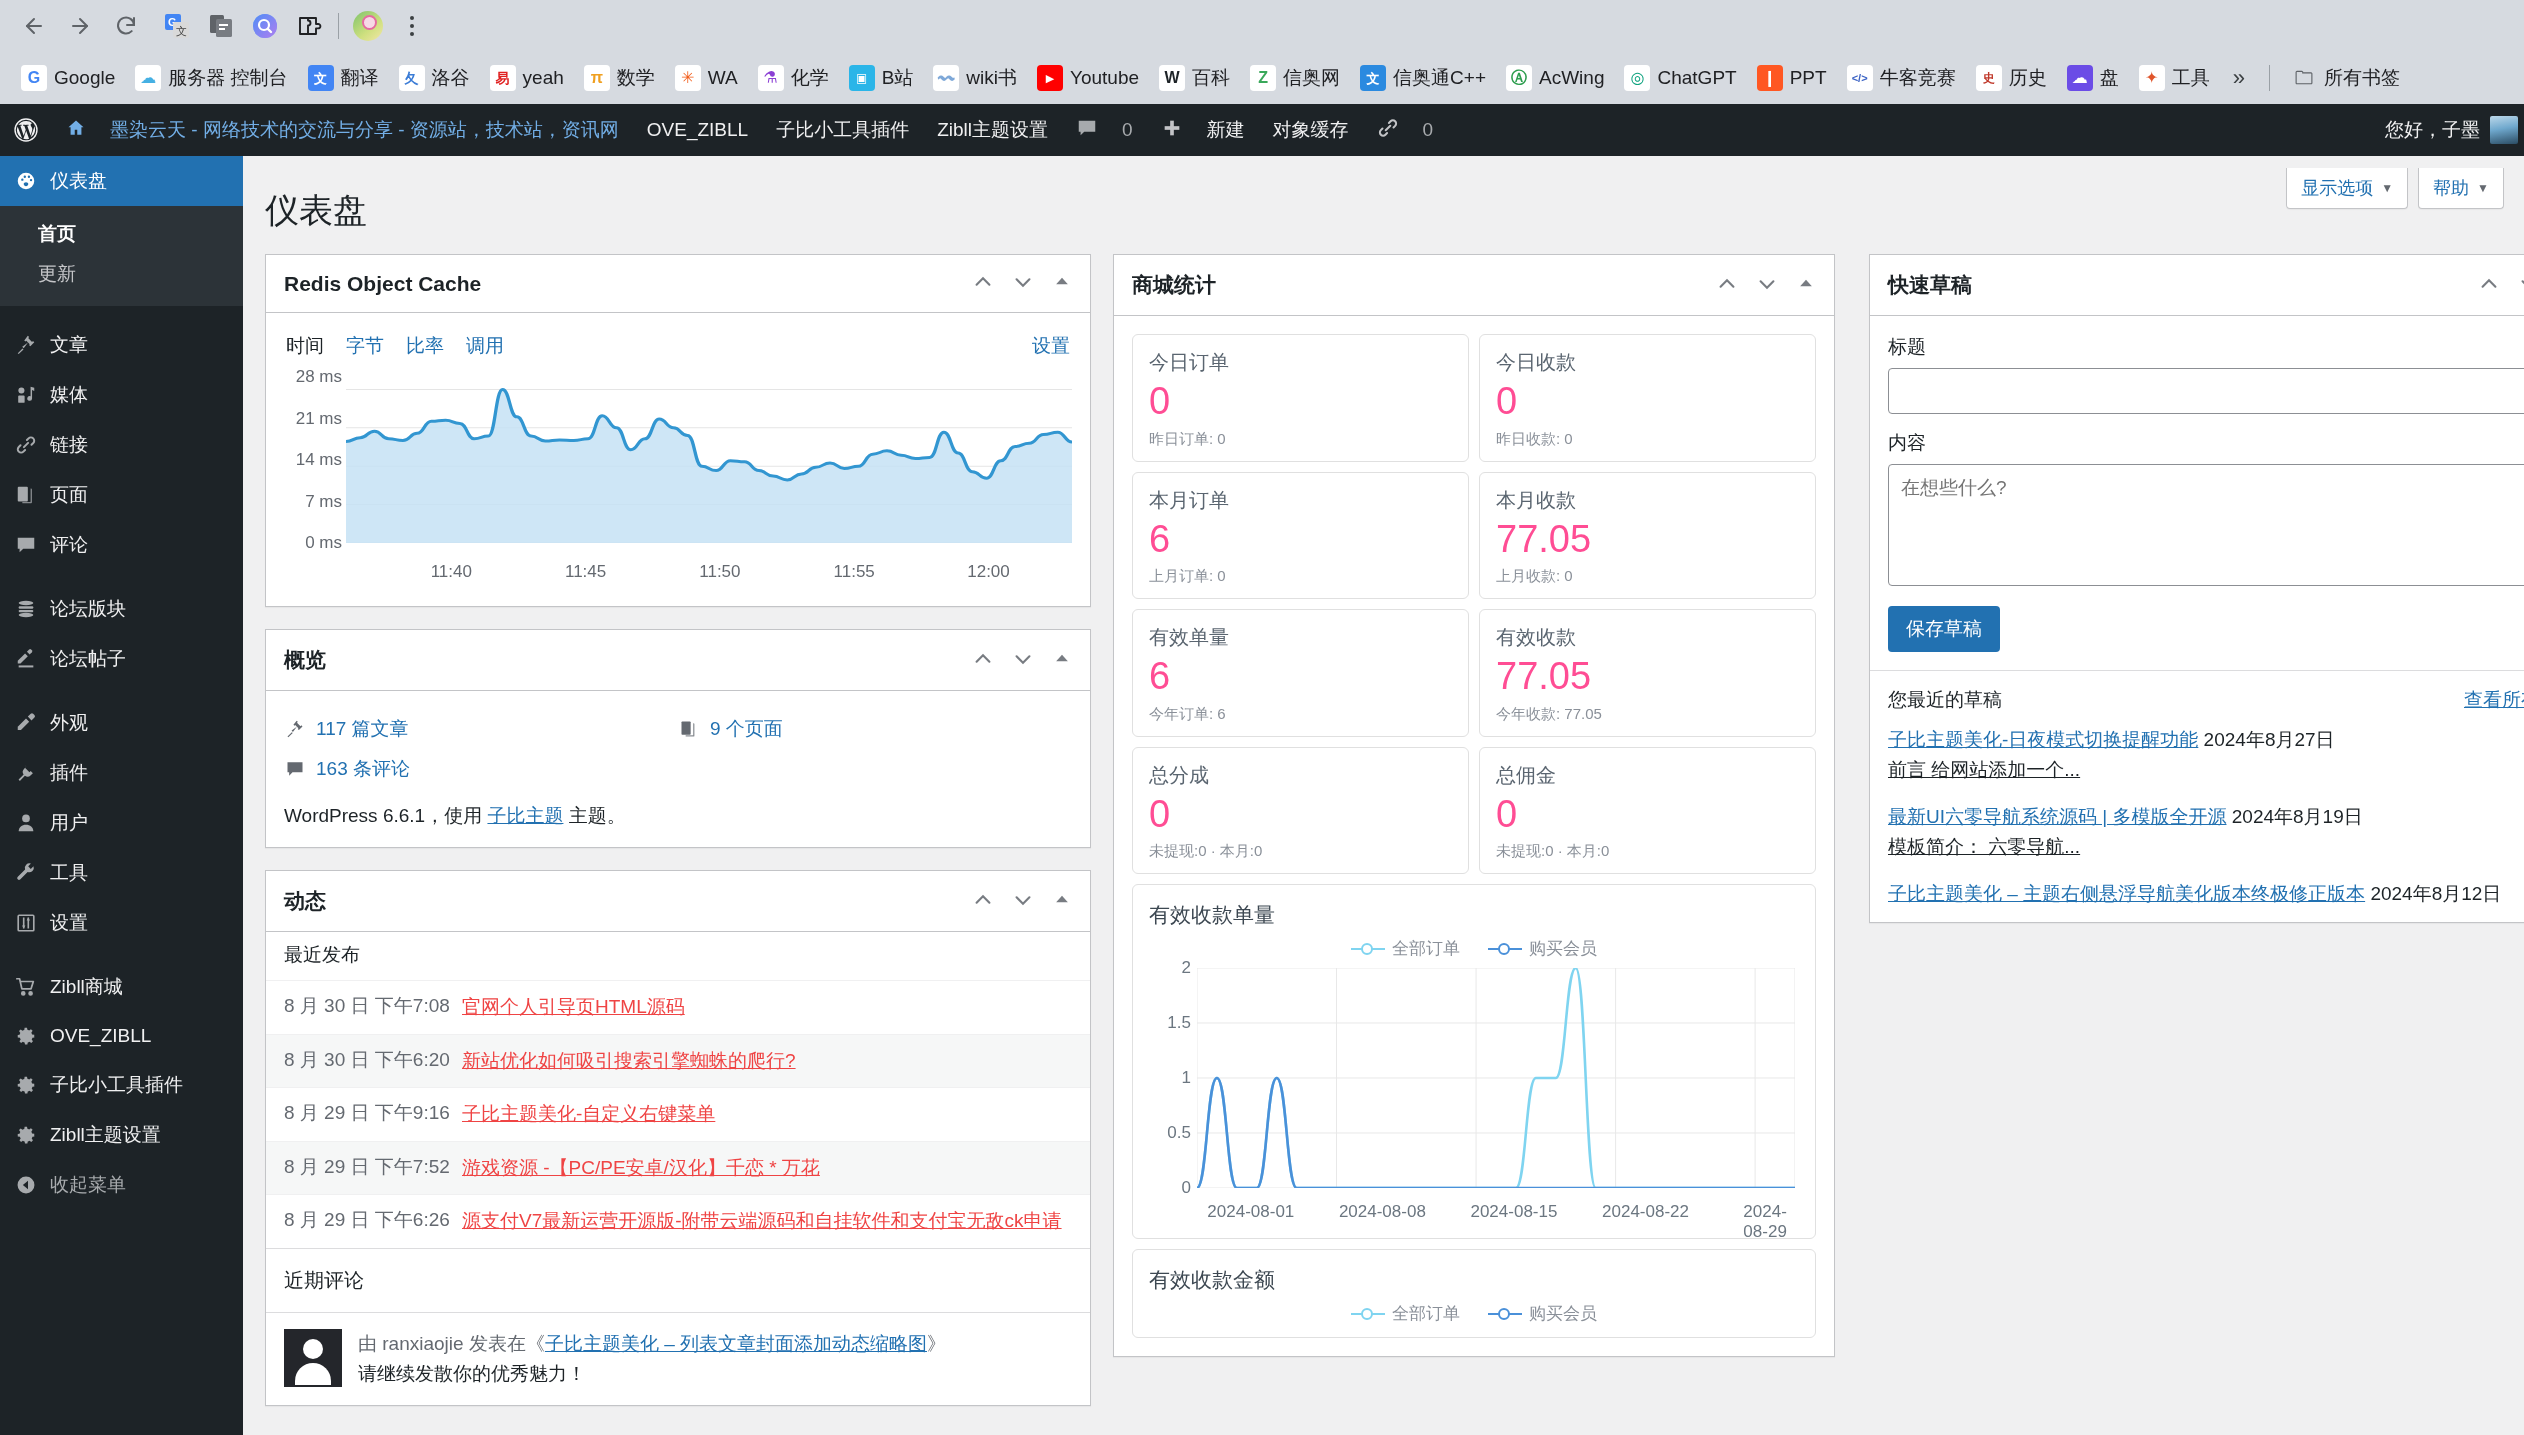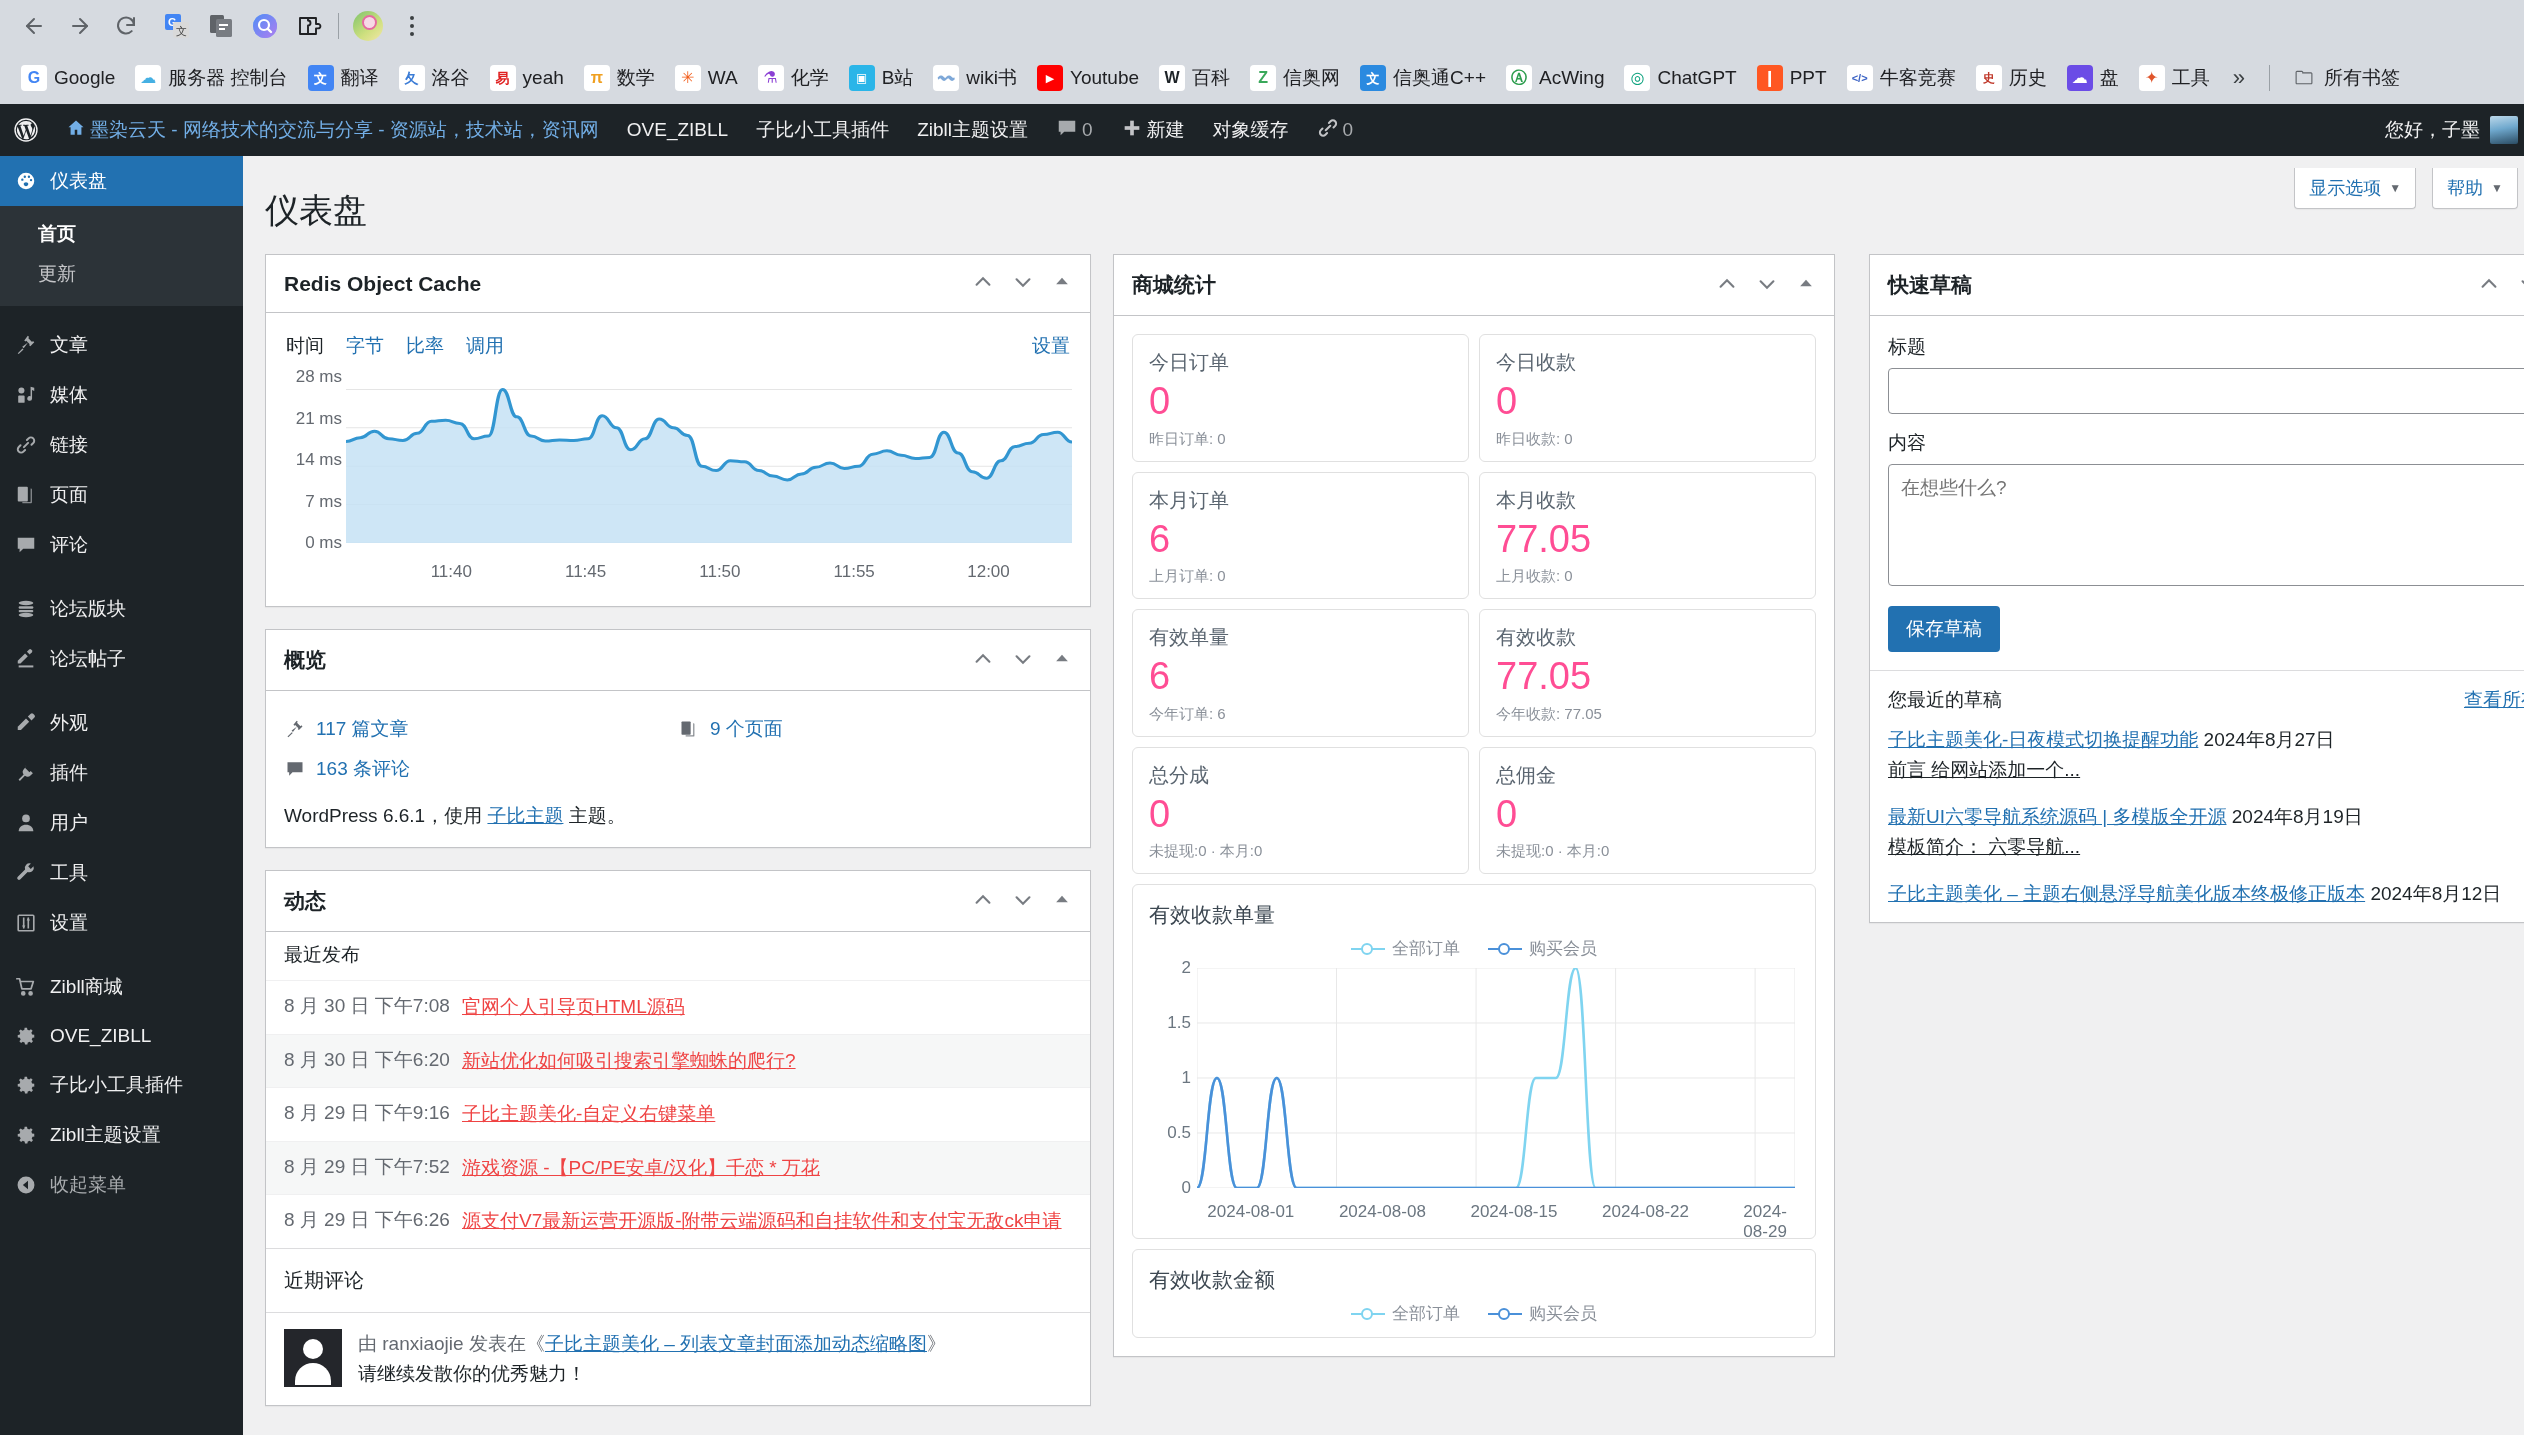--- a/index.html
+++ b/index.html
@@ -54,21 +54,21 @@
     font-size: 16px; font-weight: bold; color: #fff; line-height: 1;
   }
   .bm-overflow { font-size: 22px; color: #3c4043; padding: 4px 12px; }
   .bm-sep { width: 1px; height: 26px; background: #9aa0a6; margin: 0 10px; }
 
   
   .wp-adminbar {
     height: 52px; background: #1d2327; display: flex; align-items: center;
     color: #f0f0f1; font-size: 19px; position: relative;
   }
-  .ab-item { display: flex; align-items: center; gap: 4px; padding: 0 14px; height: 40px; white-space: nowrap; }
+  .ab-item { display: flex; align-items: center; gap: 24px; padding: 0 14px; height: 40px; white-space: nowrap; }
   .ab-logo { width: 52px; justify-content: center; padding: 0; }
   .ab-site { color: #72aee6; }
   .ab-home-ico { color: #72aee6; }
   .ab-gray { color: #a7aaad; }
   .ab-right { margin-left: auto; display: flex; align-items: center; padding-right: 6px; }
   .ab-avatar {
     width: 28px; height: 28px; margin-left: 10px; border-radius: 2px;
     background: linear-gradient(170deg,#bcd8ea 0%,#6fa8cd 45%,#2b4c63 100%);
   }
 
@@ -90,21 +90,21 @@
   .menu-item.current .menu-icon { color: #fff; }
   .submenu { background: #2c3338; padding: 8px 0 12px 0; }
   .submenu-item { padding: 7px 14px 7px 38px; font-size: 19px; color: #c3c4c7; }
   .submenu-item.active { color: #fff; font-weight: 600; }
   .menu-sep { height: 14px; }
   .collapse-item { color: #a7aaad; }
   .collapse-item .menu-icon { color: #a7aaad; }
 
   
   .wp-content { flex: 1; background: #f0f0f1; position: relative; overflow: hidden; padding: 0 22px 0 22px; }
-  .screen-meta { position: absolute; top: 12px; right: 6px; display: flex; gap: 16px; border-radius: 9px; }
+  .screen-meta { position: absolute; top: 12px; right: 20px; display: flex; gap: 10px; border-radius: 9px; }
   .meta-btn {
     background: #fff; border: 1px solid #c3c4c7; border-top: 0;
     border-radius: 0 0 4px 4px; padding: 8px 14px; font-size: 18px; color: #2271b1;
     display: flex; align-items: center; gap: 8px; box-shadow: 0 1px 1px rgba(0,0,0,.04);
   }
   .meta-btn .caret { color: #646970; font-size: 12px; }
   .page-title { font-size: 34px; font-weight: 400; color: #1d2327; padding: 32px 0 22px 0; line-height: 1.3; }
 
   .columns { display: flex; gap: 22px; align-items: flex-start; }
   .col { display: flex; flex-direction: column; gap: 22px; }

